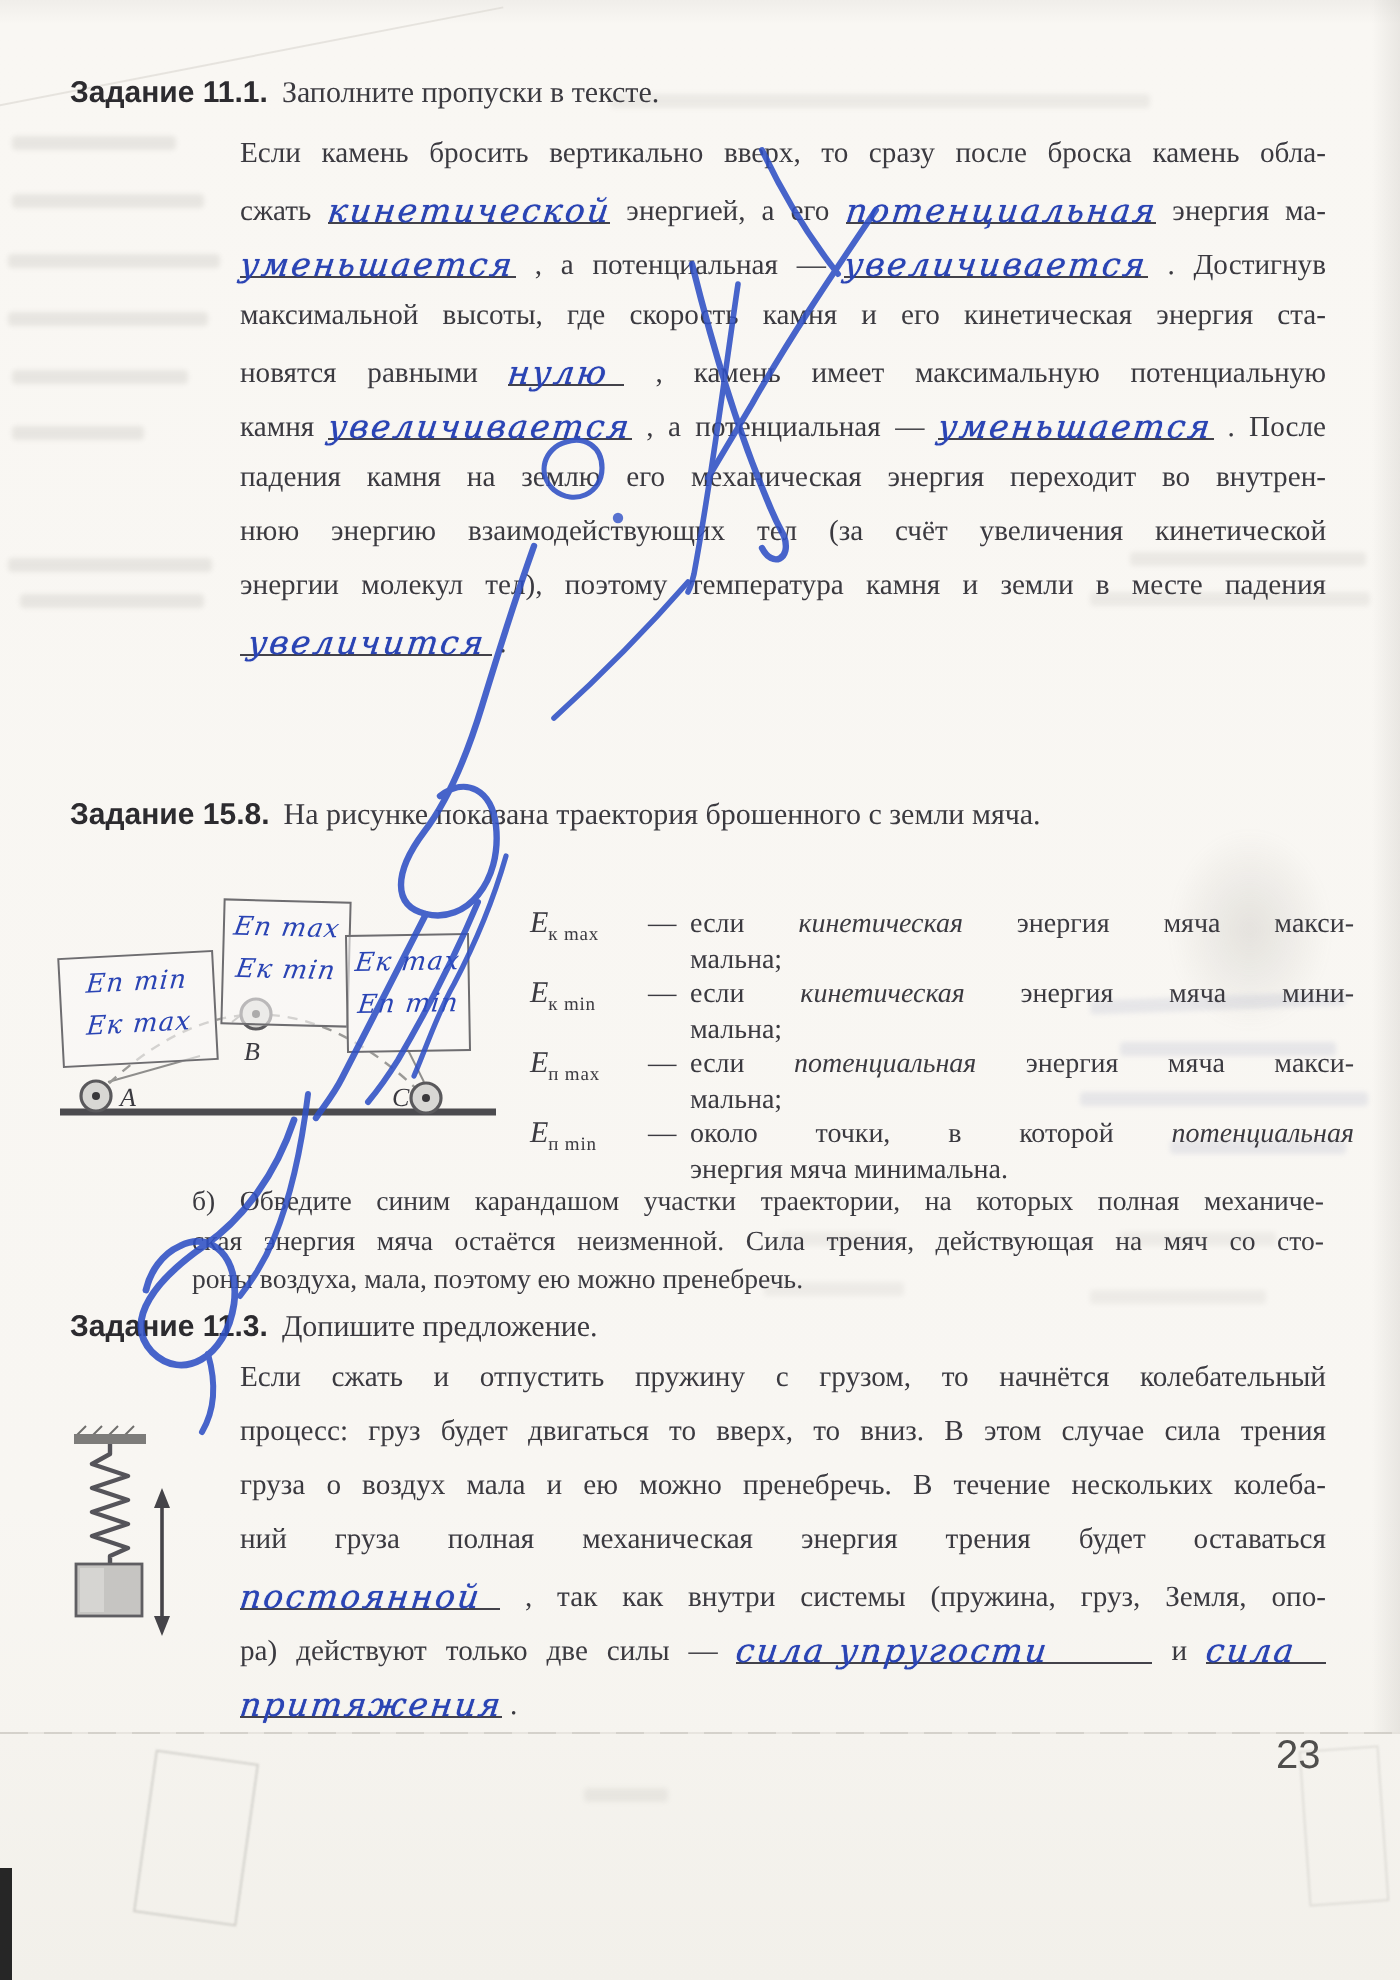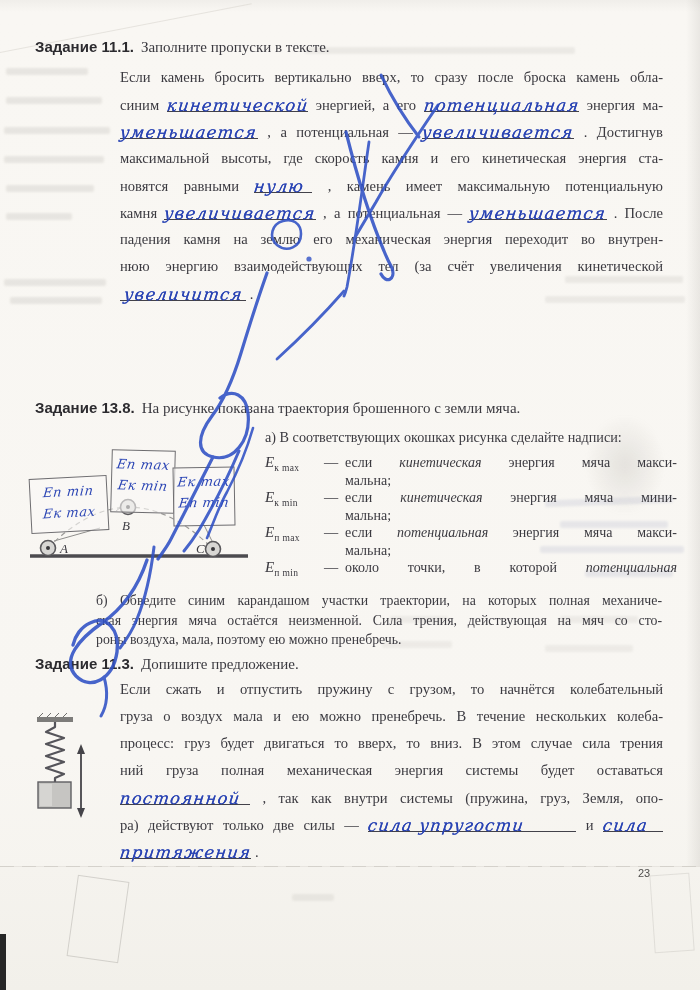--- a/index.html
+++ b/index.html
@@ -42,21 +42,21 @@
   .bx{position:absolute;border:1.4px solid #6e6d70;background:rgba(250,249,246,.6);
     text-align:center;padding-top:3px;}
   .bx .hwb{display:block;font-family:"DejaVu Serif",serif;font-style:italic;color:#2a44b4;
     font-size:13px;letter-spacing:.6px;transform:skewX(-8deg);line-height:21px;white-space:nowrap;}
   .bx1{left:4px;top:37px;width:76px;height:50px;transform:rotate(-3deg);}
   .bx2{left:85px;top:10px;width:62px;height:58px;transform:rotate(1.5deg);}
   .bx3{left:147px;top:27px;width:60px;height:54px;transform:rotate(-1deg);}
   
   .spring{position:absolute;left:24px;top:712px;width:64px;height:108px;}
   
-  .pagenum{position:absolute;left:638px;top:867px;font-size:11px;color:#4f4e4c;
+  .pagenum{position:absolute;left:638px;top:867px;font-size:20px;color:#4f4e4c;
     font-family:"Liberation Sans",sans-serif;}
   .edge-line{position:absolute;left:0;top:866px;width:700px;height:1px;
     background:repeating-linear-gradient(90deg,#ccc9c2 0 14px,#e4e1db 14px 22px);opacity:.8;}
   .bottom-strip{position:absolute;left:0;top:867px;width:700px;height:123px;
     background:linear-gradient(180deg,#f5f3ee,#f2f0ea);}
   .dark-strip{position:absolute;left:0;top:934px;width:6px;height:56px;background:#262626;}
   .right-edge{position:absolute;left:686px;top:0;width:14px;height:990px;
     background:linear-gradient(90deg,rgba(0,0,0,0) 0,rgba(120,115,108,.12) 100%);}
   .top-diag{position:absolute;left:-6px;top:28px;width:260px;height:1px;background:#dbd8d2;
     transform:rotate(-11deg);opacity:.65;}
@@ -96,32 +96,33 @@
   <div class="bl" style="left:560px;top:616px;width:78px;opacity:.1"></div>
   <div class="bl" style="left:382px;top:641px;width:70px;opacity:.1"></div>
   <div class="bl" style="left:545px;top:645px;width:88px;opacity:.1"></div>
   <div class="bl-blob" style="left:585px;top:415px;width:80px;height:100px"></div>
 
   <div class="thead" style="top:38px">
     <span class="tid">Задание 11.1.</span><span class="tinstr">Заполните пропуски в тексте.</span>
   </div>
   <div class="para p1">
       <div class="tline just"><span class="pr">Если камень бросить вертикально вверх, то сразу после броска камень обла-</span></div>
-      <div class="tline just"><span class="pr">синим </span><span class="blank" style="min-width: 128px;"><span class="hw">кинетической</span></span><span class="pr"> энергией, а его </span><span class="blank" style="min-width: 148px;"><span class="hw">потенциальная</span></span><span class="pr"> энергия ма-</span></div>
+      <div class="tline just"><span class="pr">сжать </span><span class="blank" style="min-width: 128px;"><span class="hw">кинетической</span></span><span class="pr"> энергией, а его </span><span class="blank" style="min-width: 148px;"><span class="hw">потенциальная</span></span><span class="pr"> энергия ма-</span></div>
       <div class="tline just"><span class="blank" style="min-width: 138px;"><span class="hw">уменьшается</span></span><span class="pr"> , а потенциальная — </span><span class="blank" style="min-width: 152px;"><span class="hw">увеличивается</span></span><span class="pr"> . Достигнув</span></div>
       <div class="tline just"><span class="pr">максимальной высоты, где скорость камня и его кинетическая энергия ста-</span></div>
       <div class="tline just"><span class="pr">новятся равными </span><span class="blank" style="min-width: 58px;"><span class="hw">нулю</span></span><span class="pr"> , камень имеет максимальную потенциальную</span></div>
       <div class="tline just"><span class="pr">камня </span><span class="blank" style="min-width: 148px;"><span class="hw">увеличивается</span></span><span class="pr"> , а потенциальная — </span><span class="blank" style="min-width: 132px;"><span class="hw">уменьшается</span></span><span class="pr"> . После</span></div>
       <div class="tline just"><span class="pr">падения камня на землю его механическая энергия переходит во внутрен-</span></div>
       <div class="tline just"><span class="pr">нюю энергию взаимодействующих тел (за счёт увеличения кинетической</span></div>
+      <div class="tline just"><span class="pr">энергии молекул тел), поэтому температура камня и земли в месте падения</span></div>
       <div class="tline"><span class="blank" style="min-width: 126px;"><span class="hw">увеличится</span></span><span class="pr"> .</span></div>
     </div>
 
   <div class="thead" style="top:399px">
-    <span class="tid">Задание 13.8.</span><span class="tinstr">На рисунке показана траектория брошенного с земли мяча.</span>
+    <span class="tid">Задание 15.8.</span><span class="tinstr">На рисунке показана траектория брошенного с земли мяча.</span>
   </div>
 
   <div class="diagram">
     <svg width="235" height="130" viewBox="0 0 235 130">
 
       <g stroke="#8f8e8c" stroke-width="1">
         <line x1="74" y1="88" x2="28" y2="101"></line>
         <line x1="90" y1="71" x2="99" y2="64"></line>
         <line x1="177" y1="83" x2="186" y2="101"></line>
       </g>
@@ -155,21 +156,20 @@
     <div class="bx bx2">
       <span class="hwb">Eп max</span>
       <span class="hwb">Eк min</span>
     </div>
     <div class="bx bx3">
       <span class="hwb">Eк max</span>
       <span class="hwb">Eп min</span>
     </div>
   </div>
 
-  <div class="parta">а) В соответствующих окошках рисунка сделайте надписи:</div>
 
   <div class="defs">
     <div class="def-item">
       <span class="term"><span>E</span><sub>к max</sub></span>
       <span class="ddash">—</span>
       <div class="dtext">
           <div class="tline just"><span class="pr">если </span><span class="pr it">кинетическая</span><span class="pr"> энергия мяча макси-</span></div>
           <div class="tline"><span class="pr">мальна;</span></div>
         </div>
     </div>
@@ -187,20 +187,21 @@
       <div class="dtext">
           <div class="tline just"><span class="pr">если </span><span class="pr it">потенциальная</span><span class="pr"> энергия мяча макси-</span></div>
           <div class="tline"><span class="pr">мальна;</span></div>
         </div>
     </div>
     <div class="def-item">
       <span class="term"><span>E</span><sub>п min</sub></span>
       <span class="ddash">—</span>
       <div class="dtext">
           <div class="tline just"><span class="pr">около точки, в которой </span><span class="pr it">потенциальная</span></div>
+          <div class="tline"><span class="pr">энергия мяча минимальна.</span></div>
         </div>
     </div>
   </div>
 
   <div class="para pb">
       <div class="tline just"><span class="pr">б) Обведите синим карандашом участки траектории, на которых полная механиче-</span></div>
       <div class="tline just"><span class="pr">ская энергия мяча остаётся неизменной. Сила трения, действующая на мяч со сто-</span></div>
       <div class="tline"><span class="pr">роны воздуха, мала, поэтому ею можно пренебречь.</span></div>
     </div>
 
@@ -223,23 +224,23 @@
       <g>
         <line x1="57" y1="40" x2="57" y2="98" stroke="#454449" stroke-width="1.8"></line>
         <polygon points="57,32 53,42 61,42" fill="#454449"></polygon>
         <polygon points="57,106 53,96 61,96" fill="#454449"></polygon>
       </g>
     </svg>
   </div>
 
   <div class="para p3">
       <div class="tline just"><span class="pr">Если сжать и отпустить пружину с грузом, то начнётся колебательный</span></div>
+      <div class="tline just"><span class="pr">процесс: груз будет двигаться то вверх, то вниз. В этом случае сила трения</span></div>
       <div class="tline just"><span class="pr">груза о воздух мала и ею можно пренебречь. В течение нескольких колеба-</span></div>
-      <div class="tline just"><span class="pr">процесс: груз будет двигаться то вверх, то вниз. В этом случае сила трения</span></div>
-      <div class="tline just"><span class="pr">ний груза полная механическая энергия системы будет оставаться</span></div>
+      <div class="tline just"><span class="pr">ний груза полная механическая энергия трения будет оставаться</span></div>
       <div class="tline just"><span class="blank" style="min-width: 130px;"><span class="hw">постоянной</span></span><span class="pr"> , так как внутри системы (пружина, груз, Земля, опо-</span></div>
       <div class="tline just"><span class="pr">ра) действуют только две силы — </span><span class="blank" style="min-width: 208px;"><span class="hw">сила упругости</span></span><span class="pr"> и </span><span class="blank" style="min-width: 60px;"><span class="hw">сила</span></span></div>
       <div class="tline"><span class="blank" style="min-width: 118px;"><span class="hw">притяжения</span></span><span class="pr"> .</span></div>
     </div>
 
   <div class="edge-line"></div>
   <div class="bottom-strip"></div>
   <div class="pagenum">23</div>
   <div class="bl-box" style="left:72px;top:878px;width:50px;height:80px;transform:rotate(8deg)"></div>
   <div class="bl-box" style="left:652px;top:874px;width:38px;height:76px;transform:rotate(-4deg);opacity:.6"></div>

